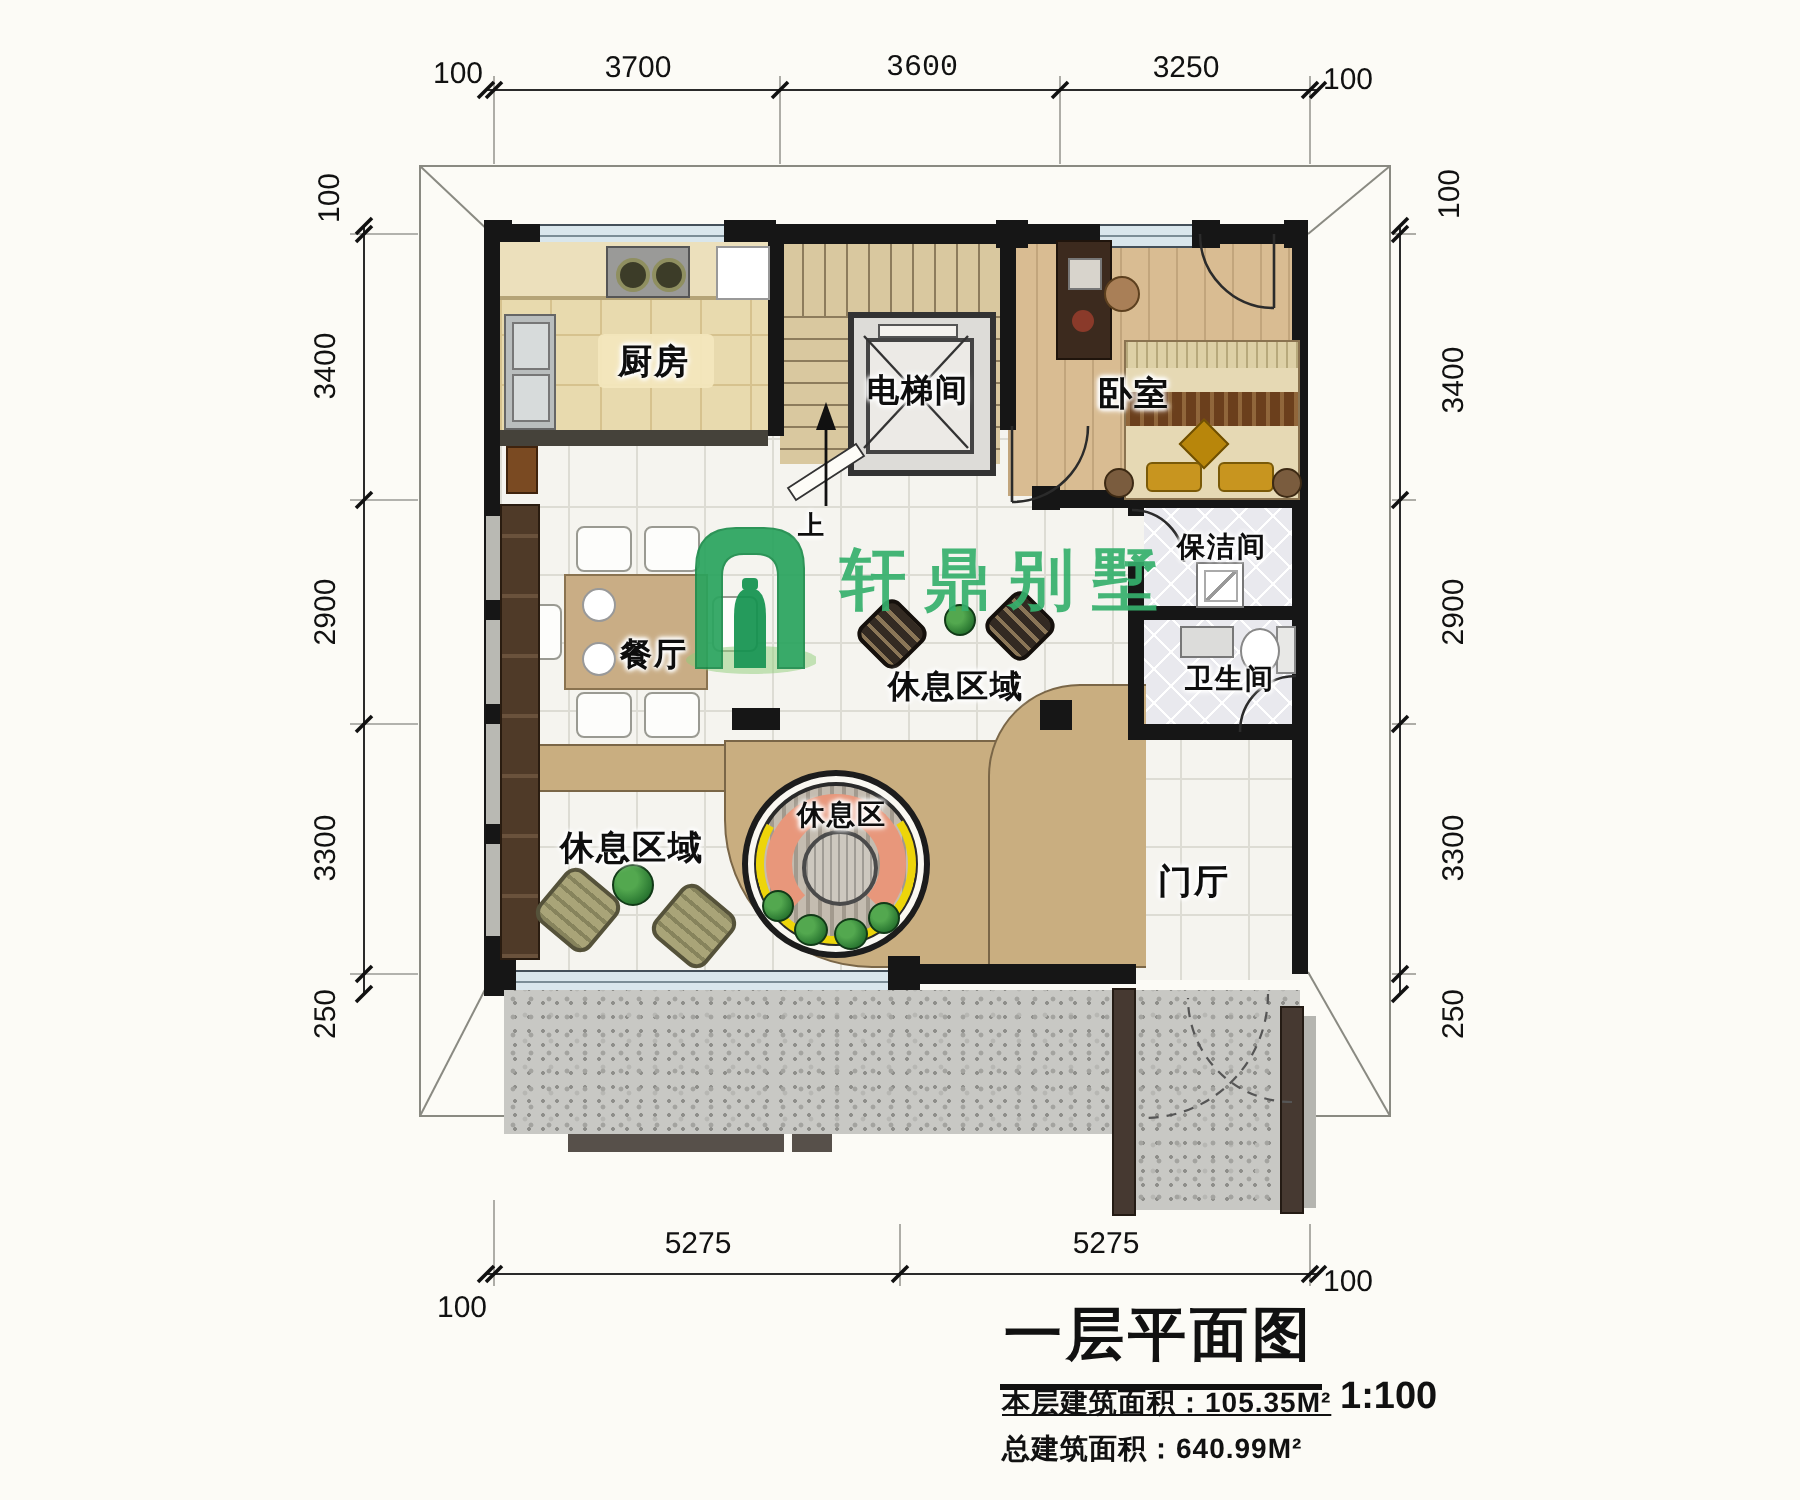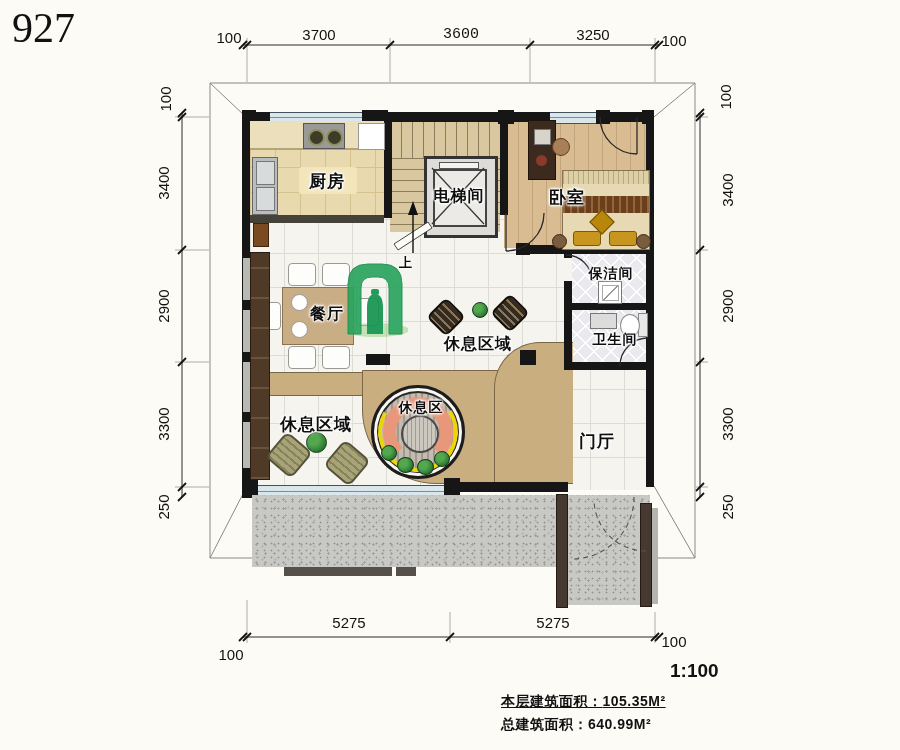--- a/index.html
+++ b/index.html
@@ -59,21 +59,20 @@
   .tb-scale{position:absolute;font-size:19px;font-weight:600;color:#111;}
   .tb-line{position:absolute;font-size:14px;font-weight:700;color:#111;letter-spacing:.5px;}
   .logo-cn{position:absolute;font-size:33px;font-weight:700;color:#35b06c;letter-spacing:9px;opacity:.92;}
   .logo-en{position:absolute;font-size:21px;font-weight:600;color:#35b06c;letter-spacing:1px;opacity:.92;}
 </style>
 </head>
 <body>
 
 <div id="stage">
 
-  <div class="plan-number">927</div>
 
   <svg width="900" height="750">
 
     <g stroke="#8a8a82" stroke-width="1" fill="none">
       <path d="M210,83 H695 V558 H210 Z"></path>
       <line x1="210" y1="83" x2="246" y2="117"></line>
       <line x1="695" y1="83" x2="654" y2="117"></line>
       <line x1="210" y1="558" x2="246" y2="488"></line>
       <line x1="695" y1="558" x2="654" y2="486"></line>
     </g>
@@ -292,25 +291,26 @@
   </svg>
 
   <div class="abs" style="left:342px;top:258px;width:66px;height:80px;opacity:.92;">
     <svg width="66" height="80" viewBox="0 0 66 80">
       <ellipse cx="34" cy="72" rx="33" ry="7" fill="#8fce7a" opacity="0.55"></ellipse>
       <path d="M6,76 V26 Q6,6 26,6 H40 Q60,6 60,26 V76 H47 V30 Q47,19 36,19 H30 Q19,19 19,30 V76 Z" fill="#2aa45e" stroke="#1d8c4c" stroke-width="1"></path>
       <path d="M25,76 V50 Q25,36 33,36 Q41,36 41,50 V76 Z" fill="#13934f"></path>
       <rect x="29" y="31" width="8" height="6" rx="2" fill="#13934f"></rect>
     </svg>
   </div>
+  <div class="logo-cn" style="left:420px;top:268px;">轩鼎别墅</div>
 
   <div class="room-lbl" style="left:327px;top:181px;font-size:17px;">厨房</div>
   <div class="room-lbl" style="left:459px;top:196px;font-size:16px;">电梯间</div>
   <div class="room-lbl" style="left:567px;top:197px;font-size:17px;">卧室</div>
-  <div class="room-lbl" style="left:327px;top:314px;font-size:16px;font-family:Liberation Serif, serif;">餐厅</div>
+  <div class="room-lbl" style="left:327px;top:328px;font-size:16px;font-family:Liberation Serif, serif;">餐厅</div>
   <div class="room-lbl" style="left:478px;top:344px;font-size:16px;">休息区域</div>
   <div class="room-lbl" style="left:316px;top:424px;font-size:17px;">休息区域</div>
   <div class="room-lbl" style="left:421px;top:408px;font-size:14px;">休息区</div>
   <div class="room-lbl" style="left:611px;top:274px;font-size:14px;text-align:right;">保洁间</div>
   <div class="room-lbl" style="left:615px;top:340px;font-size:14px;">卫生间</div>
   <div class="room-lbl" style="left:597px;top:441px;font-size:17px;">门厅</div>
   <div class="room-lbl" style="left:406px;top:263px;font-size:13px;">上</div>
 
   <div class="dim" style="left:229px;top:37px;">100</div>
   <div class="dim" style="left:319px;top:34px;">3700</div>
@@ -328,21 +328,22 @@
   <div class="dim dimv" style="left:163px;top:306px;">2900</div>
   <div class="dim dimv" style="left:163px;top:424px;">3300</div>
   <div class="dim dimv" style="left:163px;top:507px;">250</div>
 
   <div class="dim dimv" style="left:725px;top:97px;">100</div>
   <div class="dim dimv" style="left:727px;top:190px;">3400</div>
   <div class="dim dimv" style="left:727px;top:306px;">2900</div>
   <div class="dim dimv" style="left:727px;top:424px;">3300</div>
   <div class="dim dimv" style="left:727px;top:507px;">250</div>
 
-  <div class="tb-scale" style="left:670px;top:660px;">1:100</div>
+  <div class="tb-title" style="left:500px;top:648px;">一层平面图</div>
+  <div class="tb-scale" style="left:670px;top:688px;">1:100</div>
   <div class="tb-line" style="left:501px;top:693px;text-decoration:underline;">
     <span>本层建筑面积：</span><span>105.35M²</span>
   </div>
   <div class="tb-line" style="left:501px;top:716px;">
     <span>总建筑面积：</span><span>640.99M²</span>
   </div>
 
 </div>
 
 </body></html>

